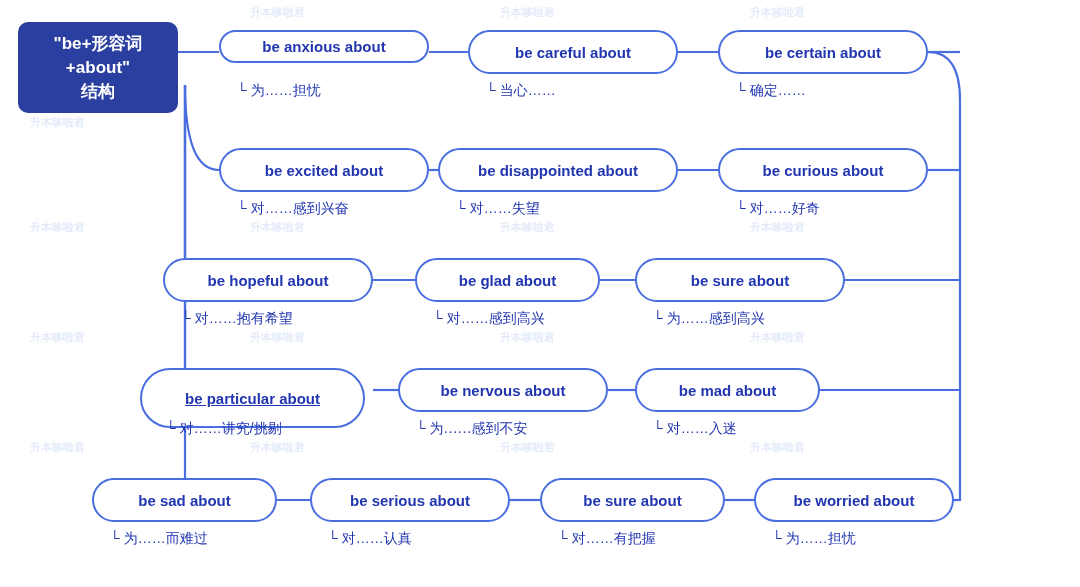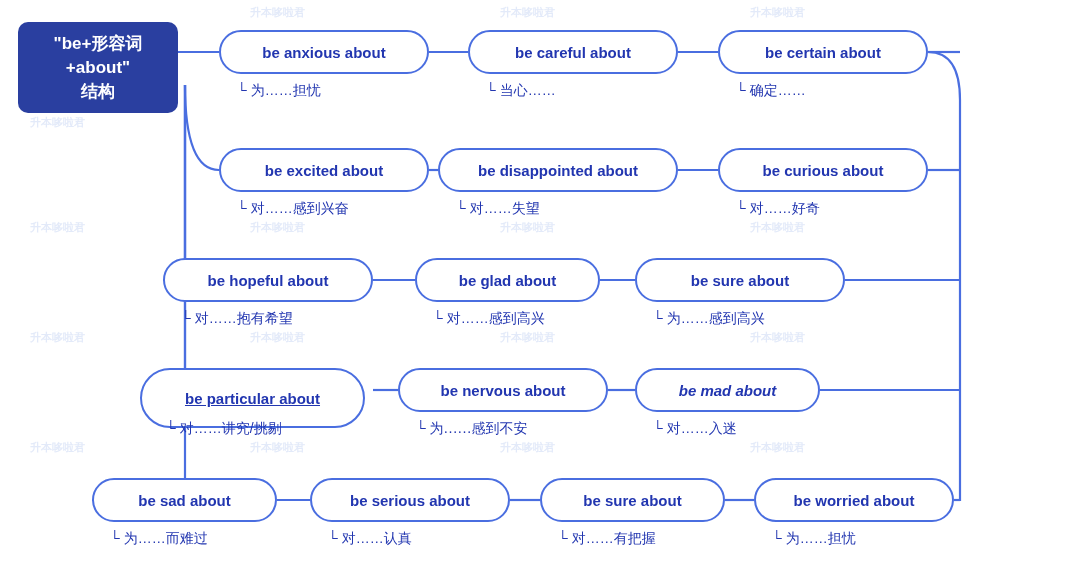--- a/index.html
+++ b/index.html
@@ -132,21 +132,21 @@
 <div class="watermark" style="left:30px; top:330px;">升本哆啦君</div>
 <div class="watermark" style="left:250px; top:330px;">升本哆啦君</div>
 <div class="watermark" style="left:500px; top:330px;">升本哆啦君</div>
 <div class="watermark" style="left:750px; top:330px;">升本哆啦君</div>
 <div class="watermark" style="left:30px; top:440px;">升本哆啦君</div>
 <div class="watermark" style="left:250px; top:440px;">升本哆啦君</div>
 <div class="watermark" style="left:500px; top:440px;">升本哆啦君</div>
 <div class="watermark" style="left:750px; top:440px;">升本哆啦君</div>
 
 <div id="pills-container">
-    <div class="pill" style="left: 219px; top: 30px; width: 210px; height: 44px;">be anxious about</div>
+    <div class="pill" style="left: 219px; top: 30px; width: 210px; height: 33px;">be anxious about</div>
     <div class="trans" style="left: 237px; top: 82px;">└ 为……担忧</div>
     <div class="pill" style="left: 468px; top: 30px; width: 210px; height: 44px;">be careful about</div>
     <div class="trans" style="left: 486px; top: 82px;">└ 当心……</div>
     <div class="pill" style="left: 718px; top: 30px; width: 210px; height: 44px;">be certain about</div>
     <div class="trans" style="left: 736px; top: 82px;">└ 确定……</div>
     <div class="pill" style="left: 219px; top: 148px; width: 210px; height: 44px;">be excited about</div>
     <div class="trans" style="left: 237px; top: 200px;">└ 对……感到兴奋</div>
     <div class="pill" style="left: 438px; top: 148px; width: 240px; height: 44px;">be disappointed about</div>
     <div class="trans" style="left: 456px; top: 200px;">└ 对……失望</div>
     <div class="pill" style="left: 718px; top: 148px; width: 210px; height: 44px;">be curious about</div>
@@ -154,21 +154,21 @@
     <div class="pill" style="left: 163px; top: 258px; width: 210px; height: 44px;">be hopeful about</div>
     <div class="trans" style="left: 181px; top: 310px;">└ 对……抱有希望</div>
     <div class="pill" style="left: 415px; top: 258px; width: 185px; height: 44px;">be glad about</div>
     <div class="trans" style="left: 433px; top: 310px;">└ 对……感到高兴</div>
     <div class="pill" style="left: 635px; top: 258px; width: 210px; height: 44px;">be sure about</div>
     <div class="trans" style="left: 653px; top: 310px;">└ 为……感到高兴</div>
     <div class="pill" style="left: 140px; top: 368px; width: 225px; height: 60px; text-decoration: underline;">be particular about</div>
     <div class="trans" style="left: 166px; top: 420px;">└ 对……讲究/挑剔</div>
     <div class="pill" style="left: 398px; top: 368px; width: 210px; height: 44px;">be nervous about</div>
     <div class="trans" style="left: 416px; top: 420px; font-family: Liberation Serif, serif;">└ 为……感到不安</div>
-    <div class="pill" style="left: 635px; top: 368px; width: 185px; height: 44px; font-style: italic;">be mad about</div>
+    <div class="pill" style="left: 635px; top: 368px; width: 185px; height: 44px;">be mad about</div>
     <div class="trans" style="left: 653px; top: 420px;">└ 对……入迷</div>
     <div class="pill" style="left: 92px; top: 478px; width: 185px; height: 44px;">be sad about</div>
     <div class="trans" style="left: 110px; top: 530px;">└ 为……而难过</div>
     <div class="pill" style="left: 310px; top: 478px; width: 200px; height: 44px;">be serious about</div>
     <div class="trans" style="left: 328px; top: 530px;">└ 对……认真</div>
     <div class="pill" style="left: 540px; top: 478px; width: 185px; height: 44px;">be sure about</div>
     <div class="trans" style="left: 558px; top: 530px; text-align: center;">└ 对……有把握</div>
     <div class="pill" style="left: 754px; top: 478px; width: 200px; height: 44px;">be worried about</div>
     <div class="trans" style="left: 772px; top: 530px;">└ 为……担忧</div>
   </div>

